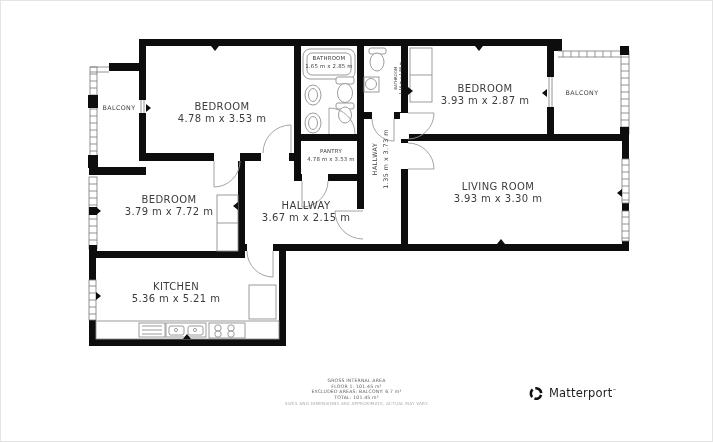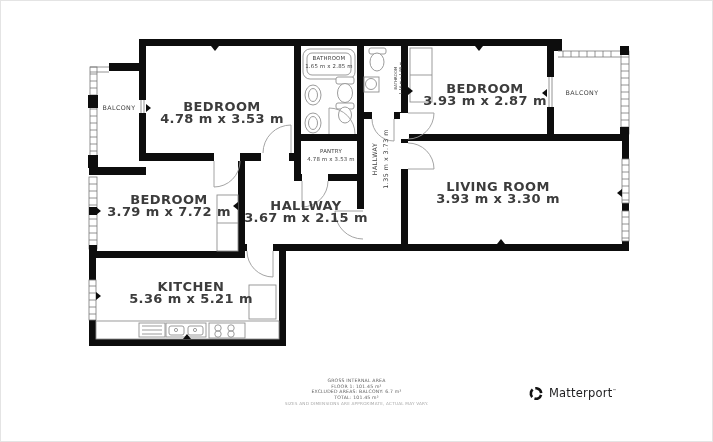--- a/index.html
+++ b/index.html
@@ -18,21 +18,21 @@
   .fix   { stroke:var(--fixture,#909090); stroke-width:0.9; fill:#ffffff; }
   .fix-l { stroke:var(--fixture,#909090); stroke-width:0.9; fill:none; }
   .door  { stroke:var(--door,#9a9a9a); stroke-width:0.9; fill:none; }
   .tick  { fill:var(--wall,#0d0d0d); }
 
   
   .room-label {
     position:absolute; transform:translate(-50%,-50%);
     text-align:center; color:var(--label,#3c3c3c); white-space:nowrap; z-index:3;
   }
-  .room-label.lg   { font-size:13px; line-height:12px; letter-spacing:0.4px;font-weight:bold; }
+  .room-label.lg   { font-size:10px; line-height:12px; letter-spacing:0.4px; }
   .room-label.sm   { font-size:5.4px; line-height:8px;  letter-spacing:0.2px; }
   .room-label.tiny { font-size:3.8px; line-height:5px;  letter-spacing:0.1px; }
   .room-label.bal  { font-size:6.3px; line-height:8px;  letter-spacing:0.4px; }
   .room-label.vert { transform:translate(-50%,-50%) rotate(-90deg); }
   .room-label.vlg  { font-size:6.3px; line-height:11px; letter-spacing:0.5px; }
 
   
   .footer-block {
     position:absolute; left:0; right:0; top:377px; text-align:center; z-index:3;
     color:var(--footer-text,#5f5f5f);
@@ -271,21 +271,21 @@
   <div class="room-label lg" style="left:168px;top:205px">
     <div>BEDROOM</div>
     <div>3.79 m x 7.72 m</div>
   </div>
 
   <div class="room-label lg" style="left:305px;top:211px">
     <div>HALLWAY</div>
     <div>3.67 m x 2.15 m</div>
   </div>
 
-  <div class="room-label lg" style="left:190px;top:292px">
+  <div class="room-label lg" style="left:175px;top:292px">
     <div>KITCHEN</div>
     <div>5.36 m x 5.21 m</div>
   </div>
 
   <div class="footer-block">
     <div class="fl">GROSS INTERNAL AREA</div>
     <div class="fl">FLOOR 1: 101.45 m²</div>
     <div class="fl">EXCLUDED AREAS: BALCONY: 6.7 m²</div>
     <div class="fl">TOTAL: 101.45 m²</div>
     <div class="fd">SIZES AND DIMENSIONS ARE APPROXIMATE, ACTUAL MAY VARY.</div>

